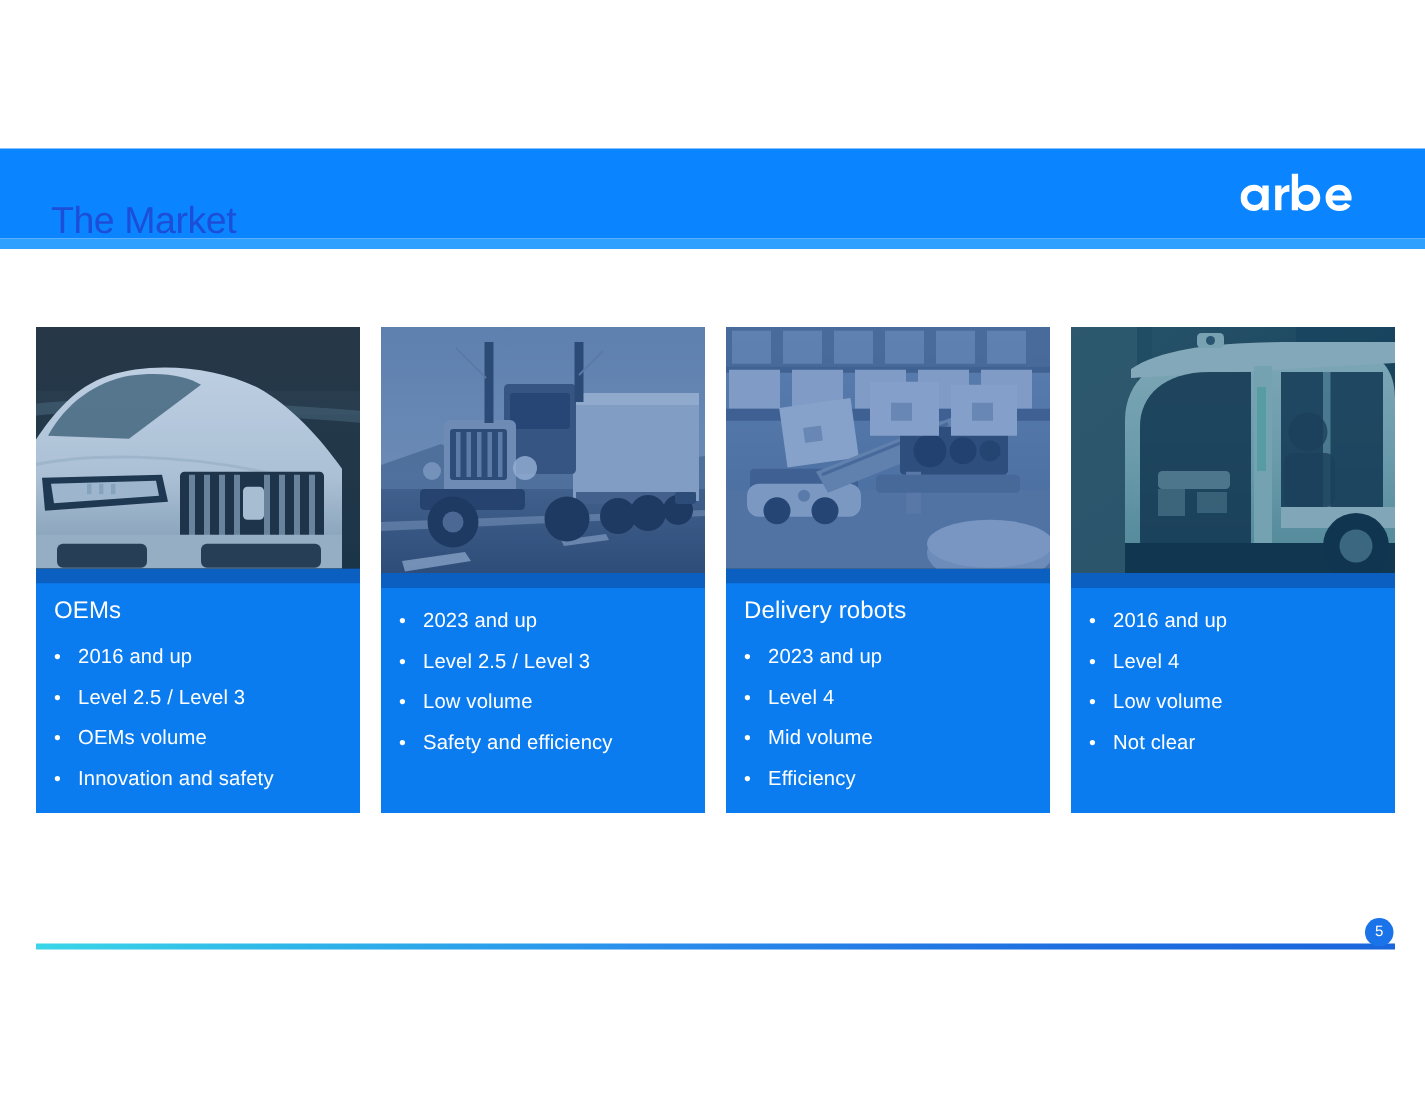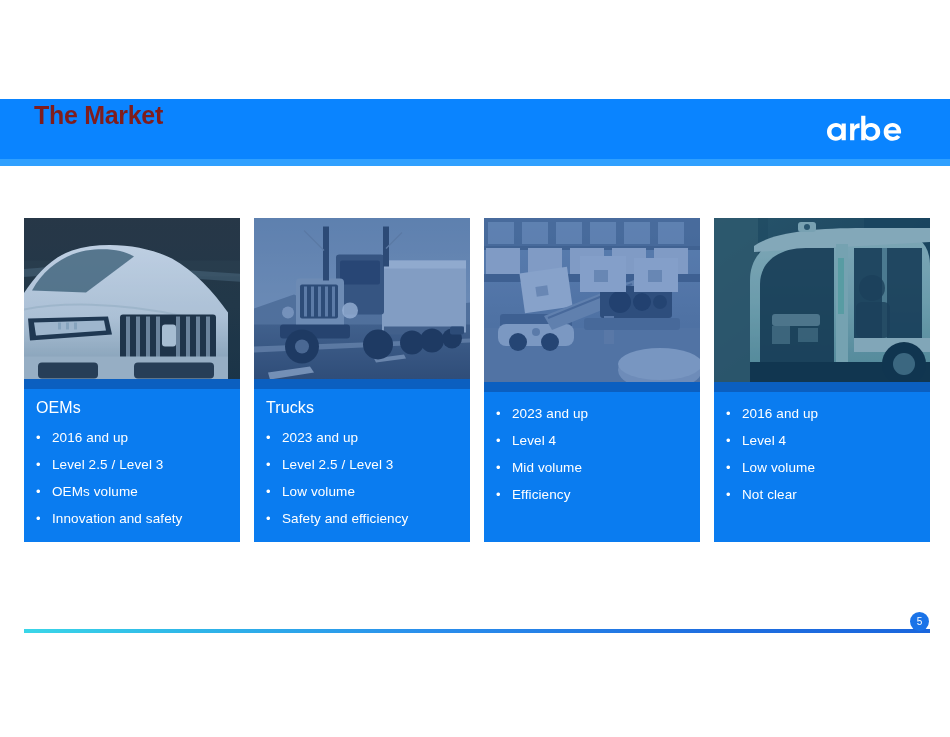--- a/index.html
+++ b/index.html
@@ -33,24 +33,24 @@
     position: absolute;
     left: 0;
     top: 159px;
     width: 950px;
     height: 7px;
     background: #30a0ff;
   }
   .slide-title {
     position: absolute;
     left: 34px;
-    top: 100px;
+    top: 132px;
     font-size: 25px;
-    font-weight: bold;
-    color: #7f1d1d;
+    font-weight: normal;
+    color: #1d4ed8;
     letter-spacing: -0.3px;
     line-height: 30px;
   }
 
   
   .logo {
     position: absolute;
     right: 27px;
     top: 113px;
     width: 96px;
@@ -308,21 +308,20 @@
           <circle cx="178" cy="124" r="12" fill="#222c3c"></circle>
           <circle cx="198" cy="122" r="10" fill="#222c3c"></circle>
 
           <rect x="196" y="110" width="14" height="8" rx="2" fill="#3b4a60"></rect>
 
           <rect width="216" height="164" fill="#1b4f9c" opacity="0.42"></rect>
         </svg>
       </div>
       <div class="card-topstrip"></div>
       <div class="card-body">
-        <div class="card-title">Trucks</div>
         <ul class="bullets">
           <li class="bullet-row">
             <span class="bullet-dot">•</span>
             <span class="bullet-text">2023 and up</span>
           </li>
           <li class="bullet-row">
             <span class="bullet-dot">•</span>
             <span class="bullet-text">Level 2.5 / Level 3</span>
           </li>
           <li class="bullet-row">
@@ -401,20 +400,21 @@
           <rect x="164" y="52" width="14" height="12" fill="#a9b7c8"></rect>
 
           <ellipse cx="176" cy="152" rx="42" ry="20" fill="#b3c1d1"></ellipse>
           <ellipse cx="176" cy="146" rx="42" ry="16" fill="#c6d2df"></ellipse>
 
           <rect width="216" height="164" fill="#1d4f9e" opacity="0.46"></rect>
         </svg>
       </div>
       <div class="card-topstrip"></div>
       <div class="card-body">
+        <div class="card-title">Delivery robots</div>
         <ul class="bullets">
           <li class="bullet-row">
             <span class="bullet-dot">•</span>
             <span class="bullet-text">2023 and up</span>
           </li>
           <li class="bullet-row">
             <span class="bullet-dot">•</span>
             <span class="bullet-text">Level 4</span>
           </li>
           <li class="bullet-row">

